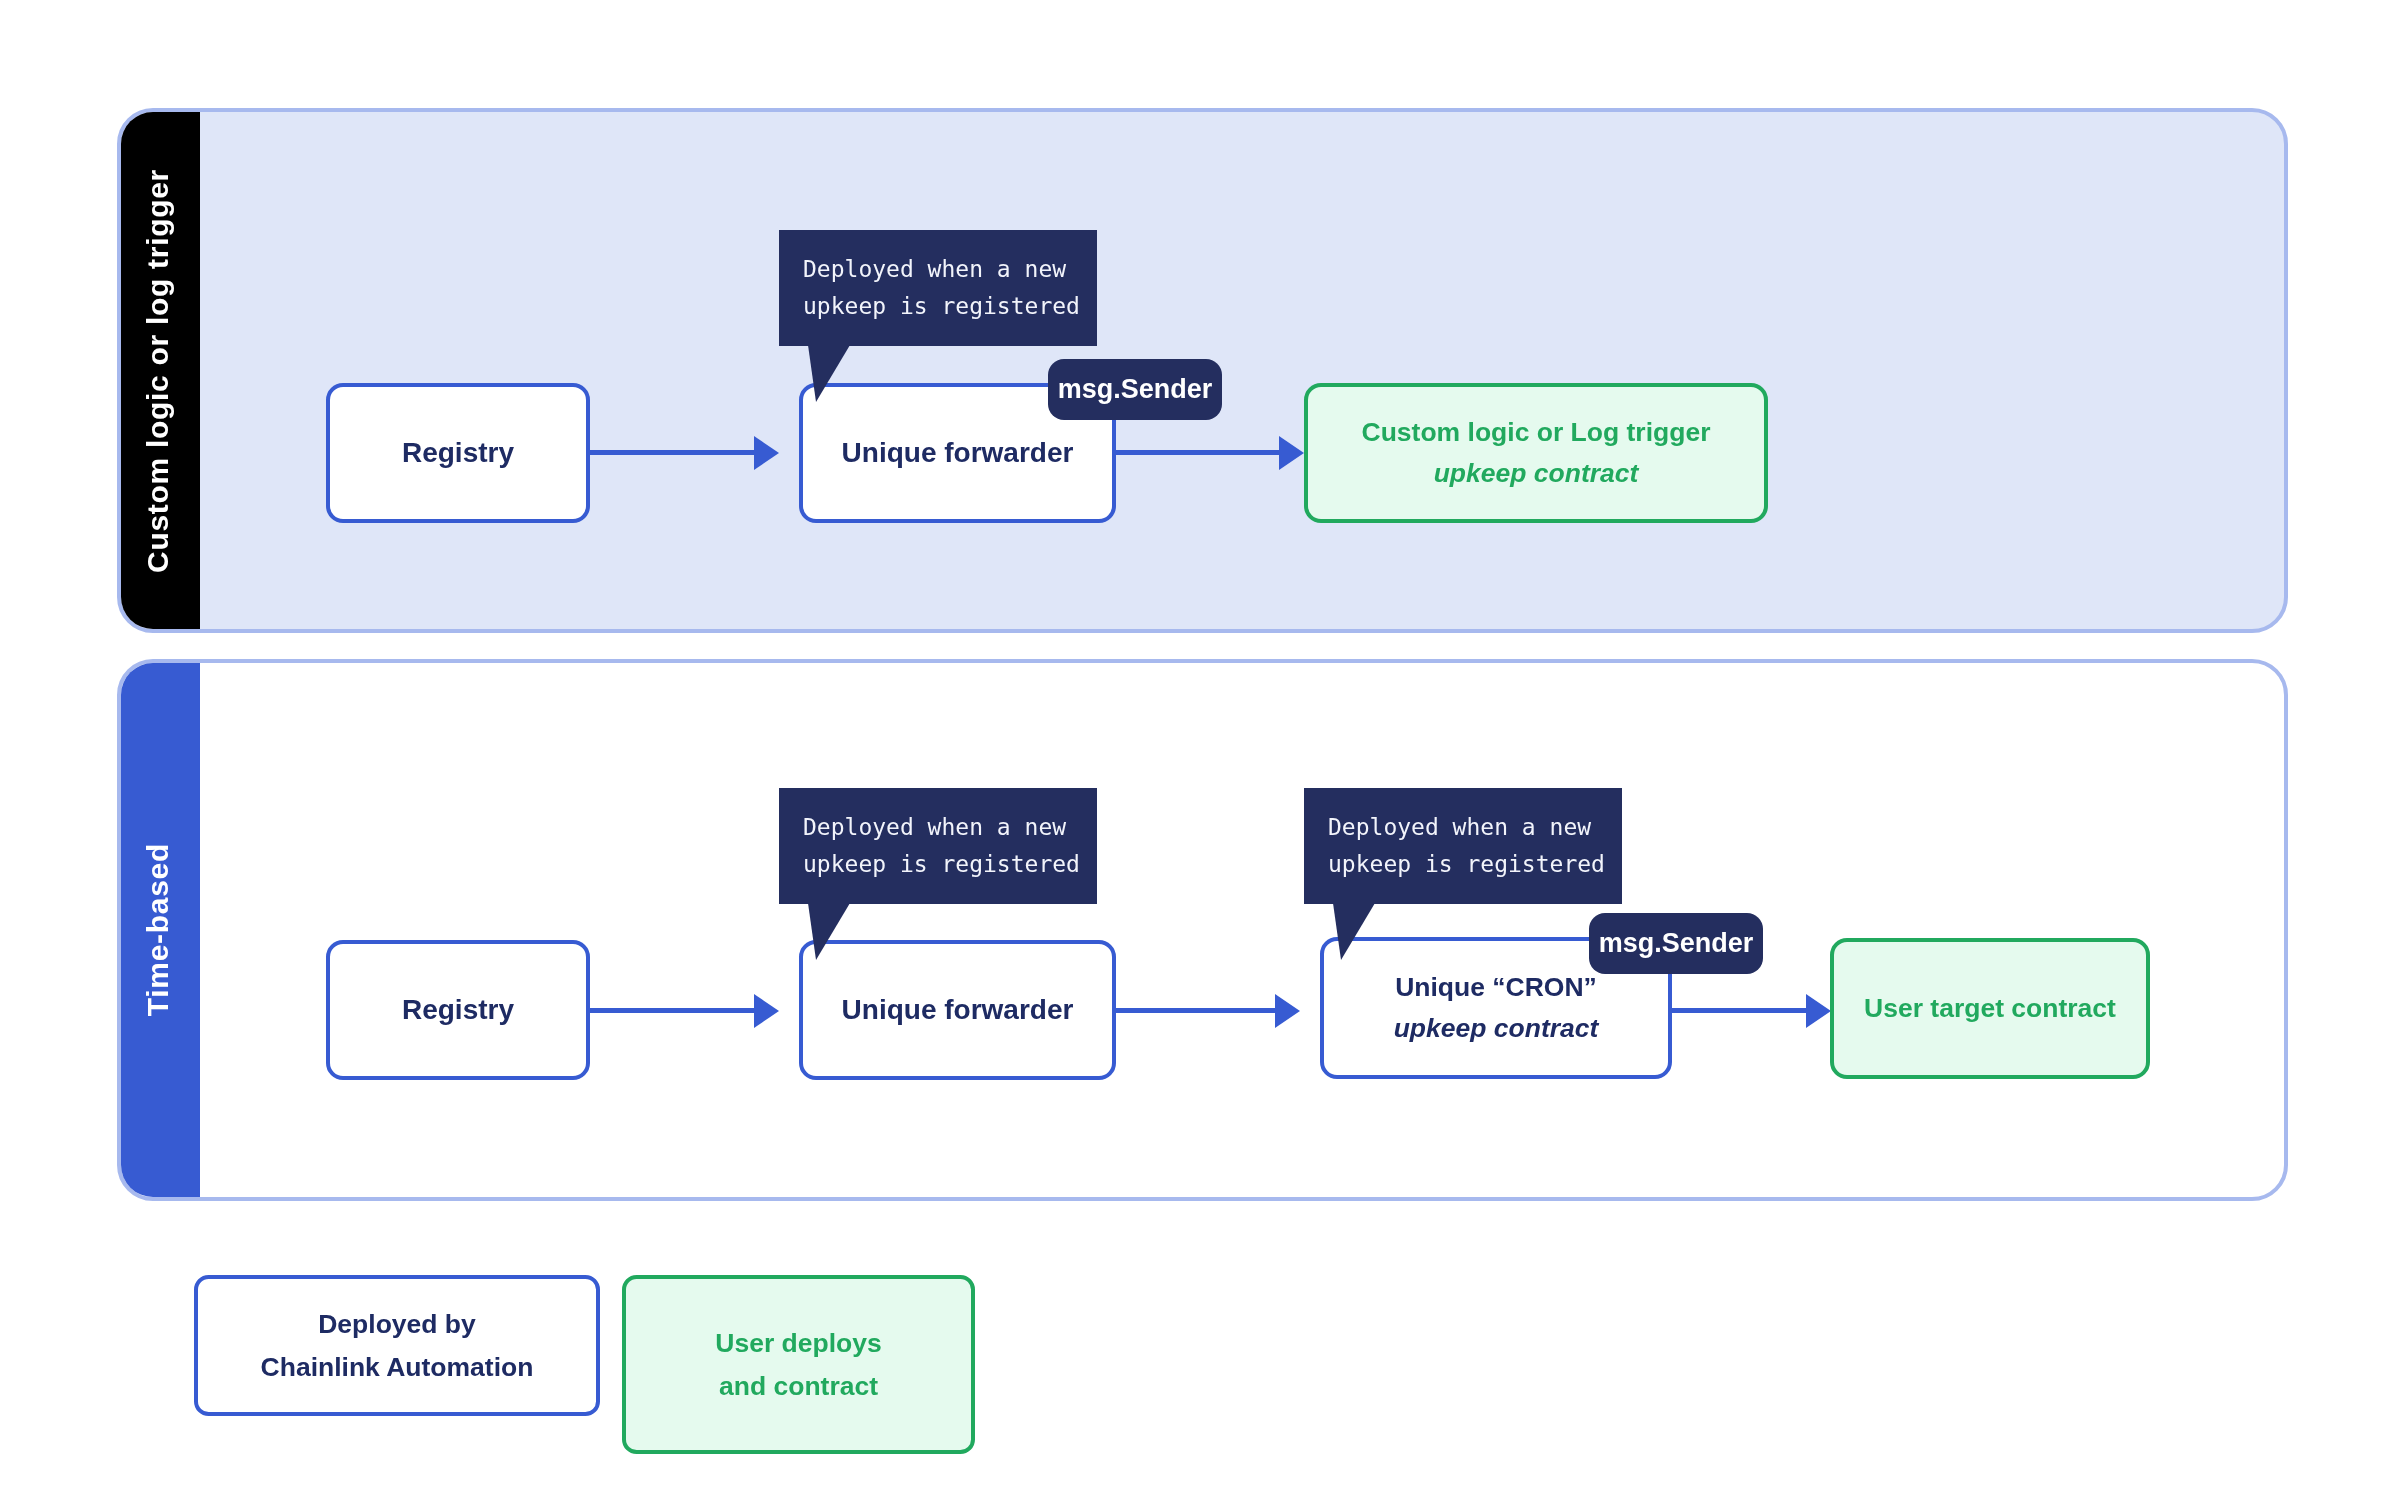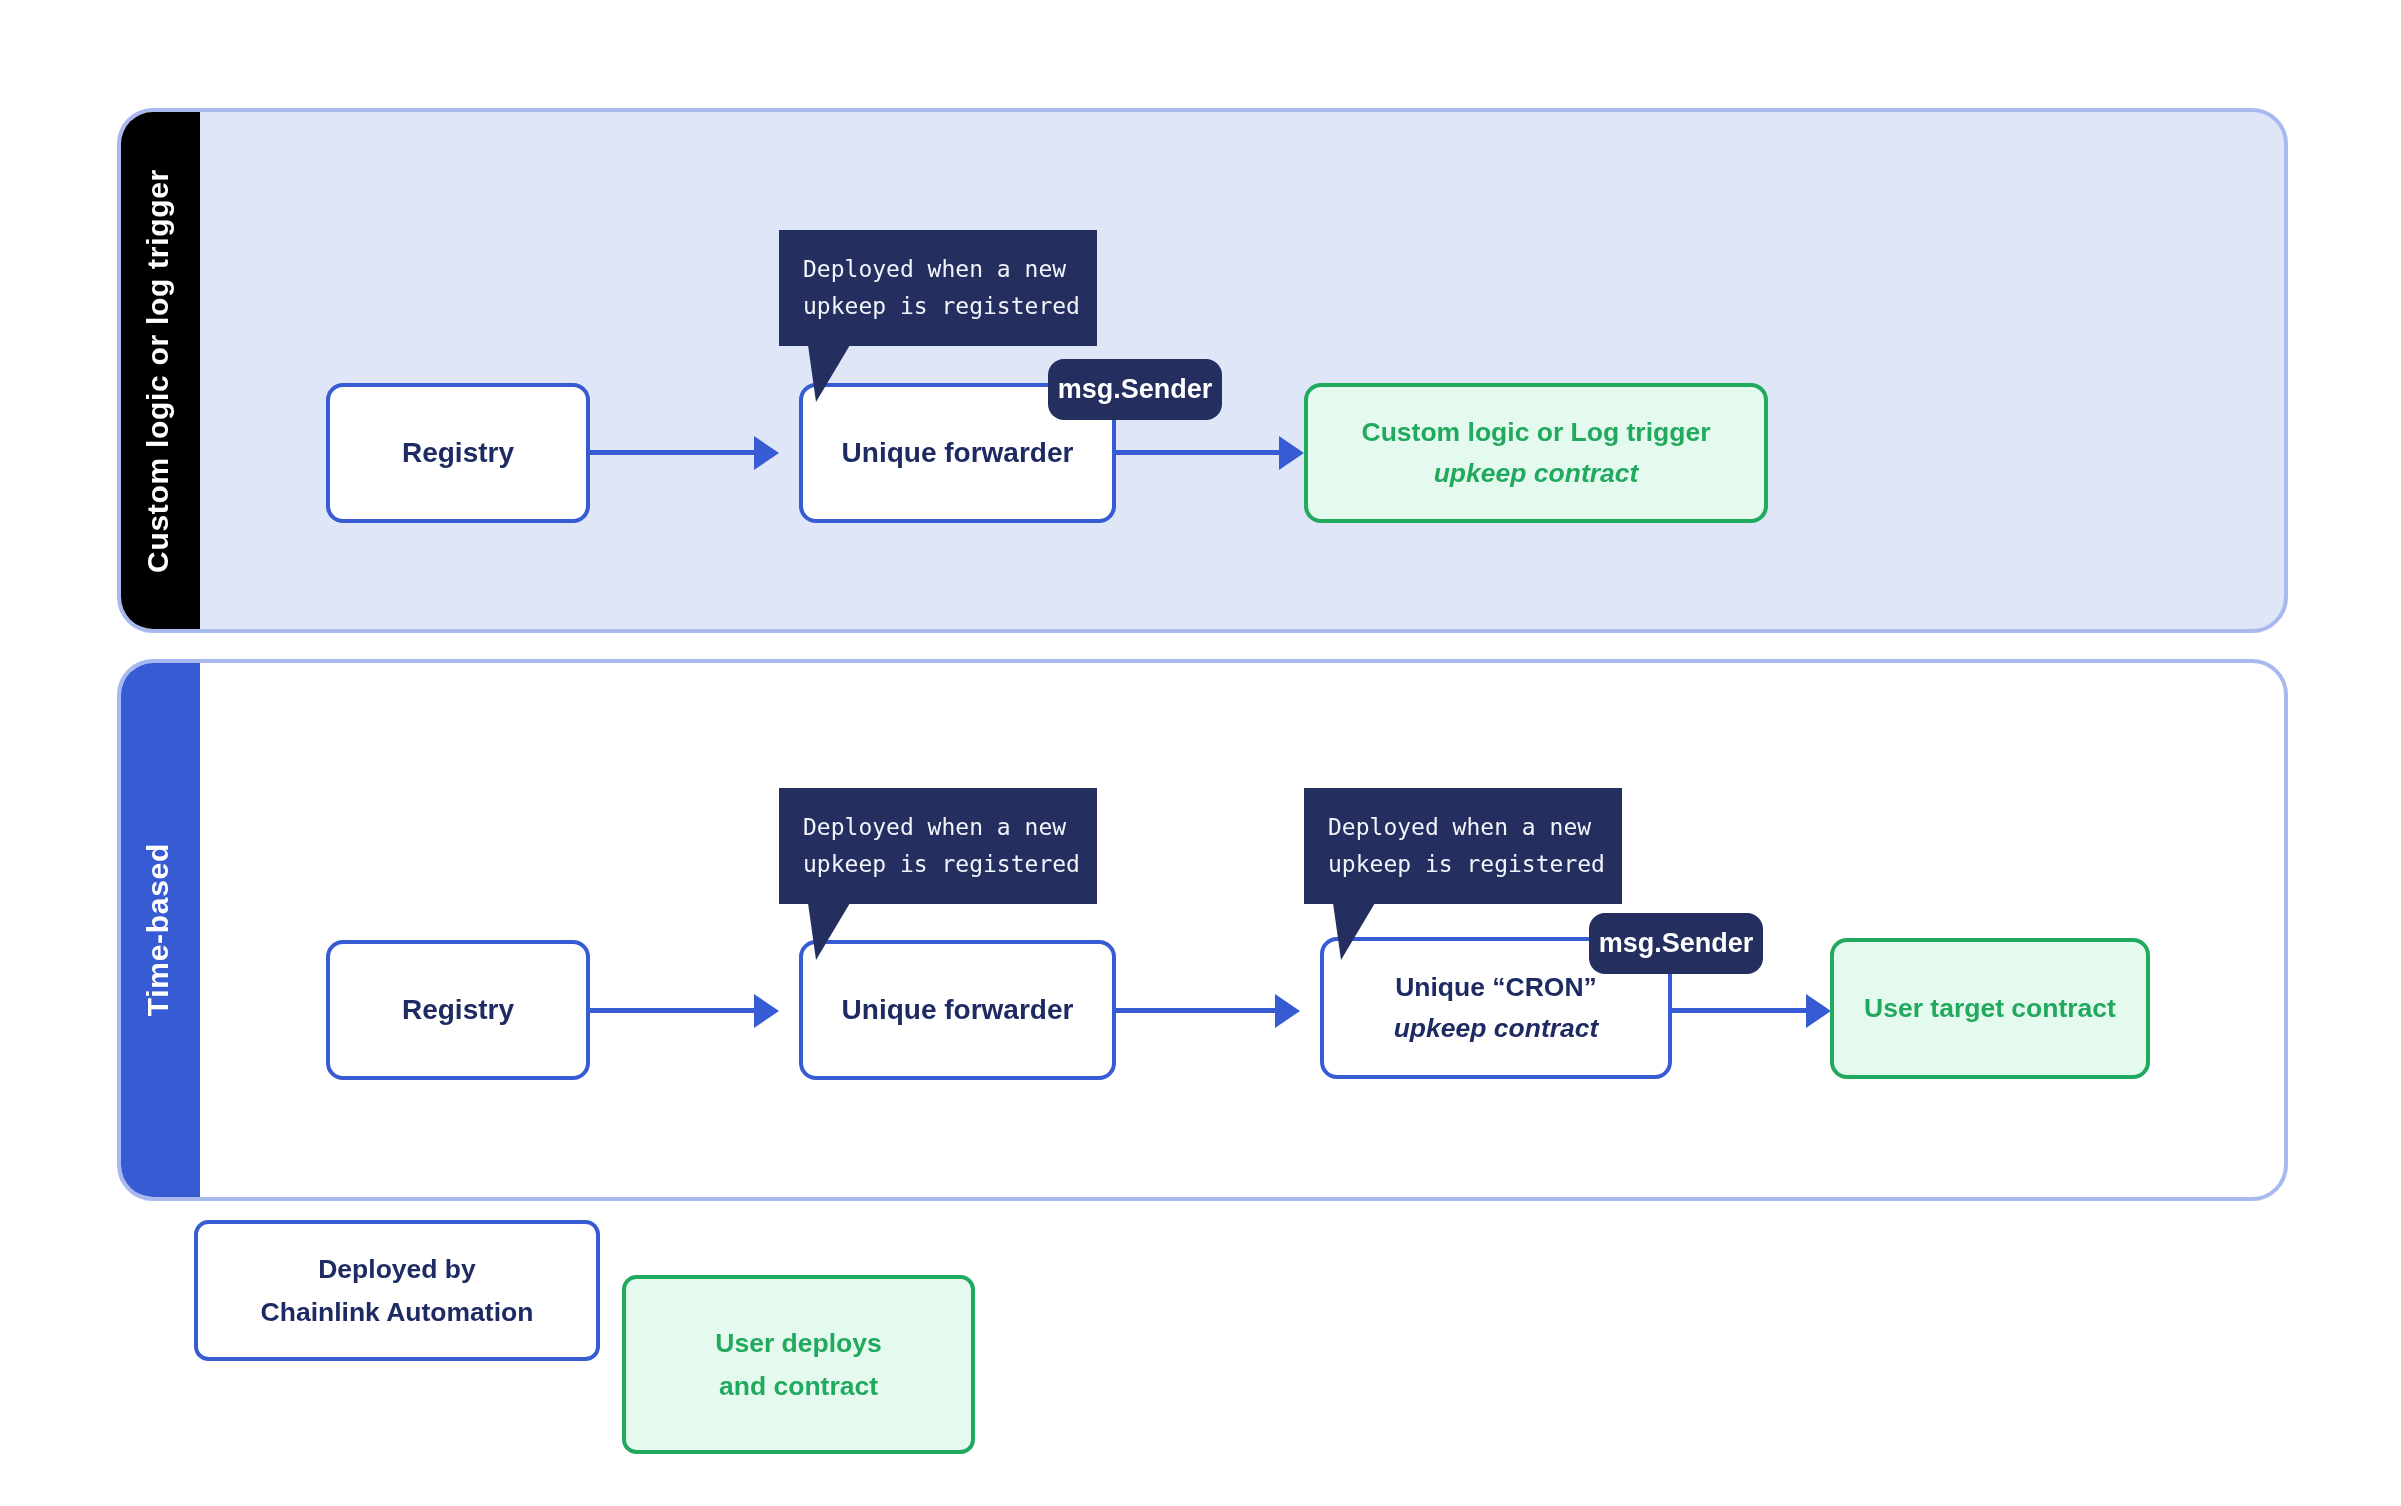--- a/index.html
+++ b/index.html
@@ -132,21 +132,21 @@
   <div class="badge" style="left:1589px;top:913px;width:174px;height:61px;">
     <span>msg.Sender</span>
   </div>
 
   <div class="arrow" style="left:1620px;top:1008px;width:186px;"></div>
 
   <div class="node node-green" style="left:1830px;top:938px;width:320px;height:141px;">
     <span class="node-line sm">User target contract</span>
   </div>
 
-  <div class="legend-box legend-blue" style="left:194px;top:1220px;width:406px;height:141px;">
+  <div class="legend-box legend-blue" style="left:194px;top:1275px;width:406px;height:141px;">
     <span>Deployed by</span>
     <span>Chainlink Automation</span>
   </div>
 
   <div class="legend-box legend-green" style="left:622px;top:1275px;width:353px;height:179px;">
     <span>User deploys</span>
     <span>and contract</span>
   </div>
 
 </div>

